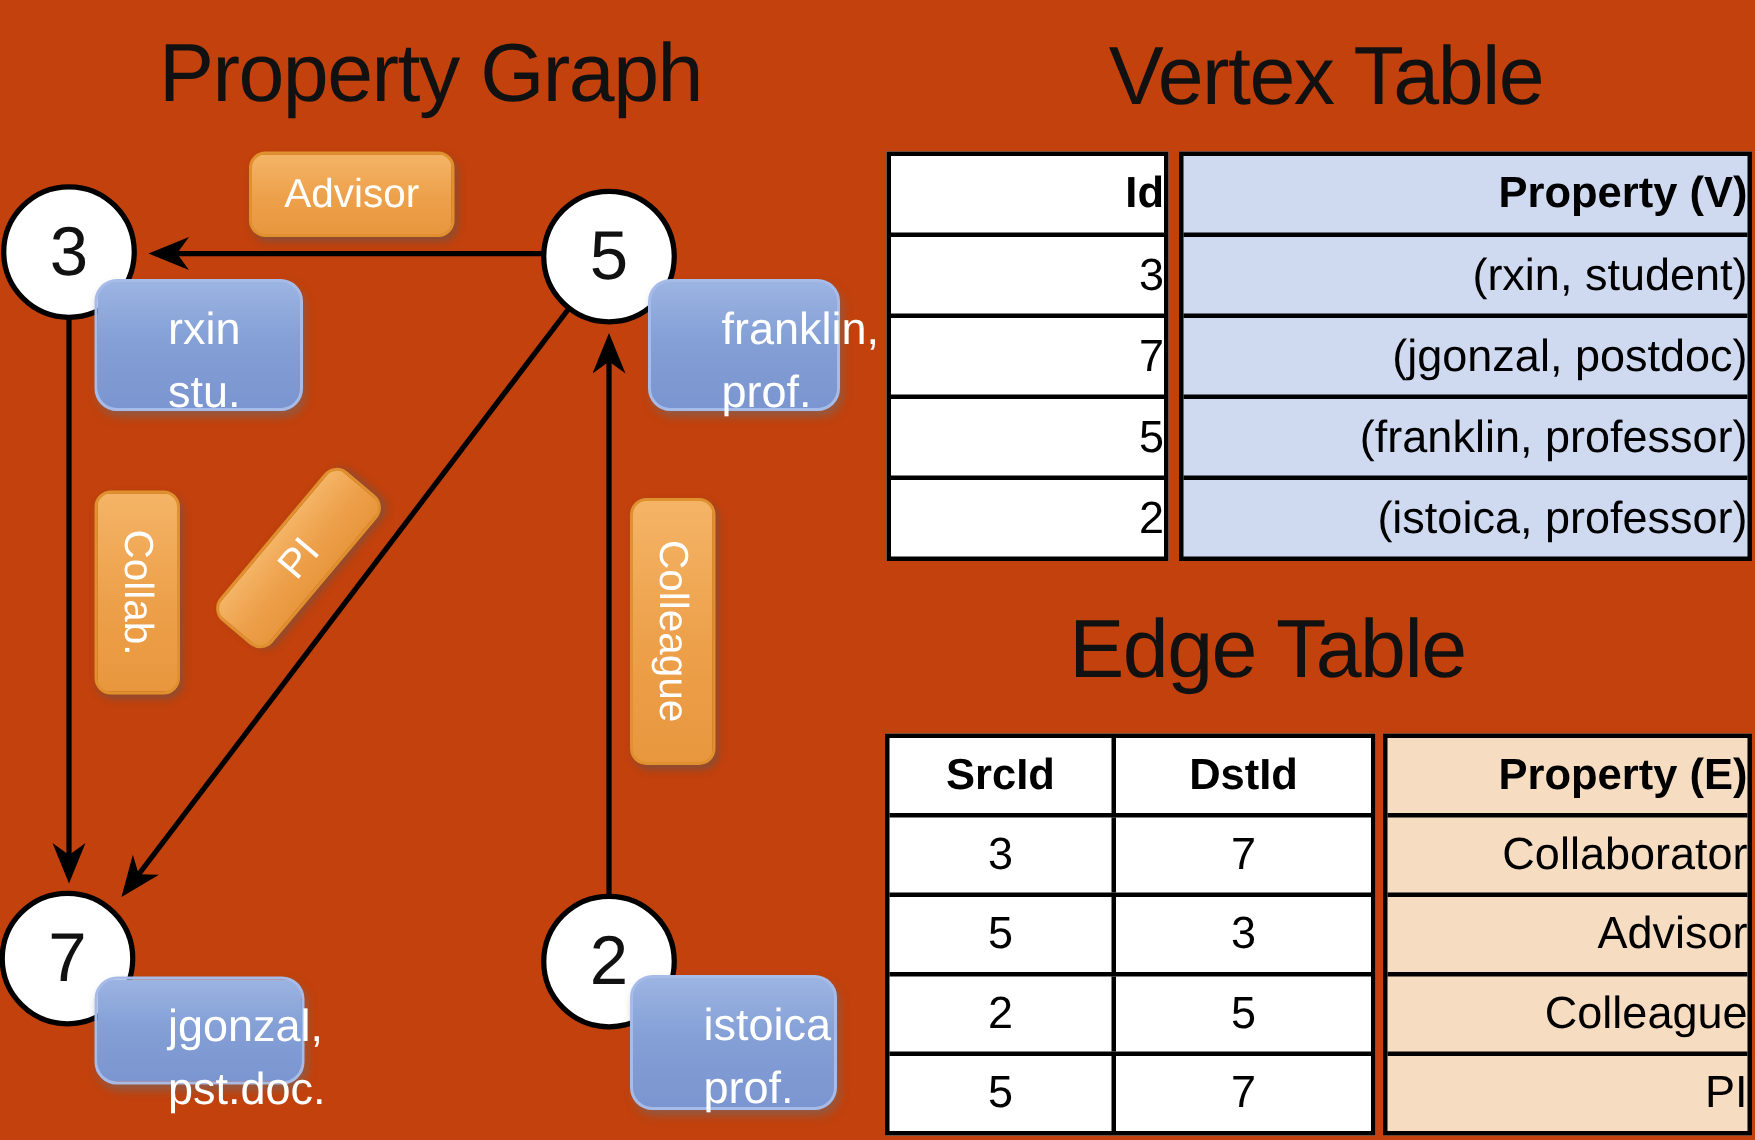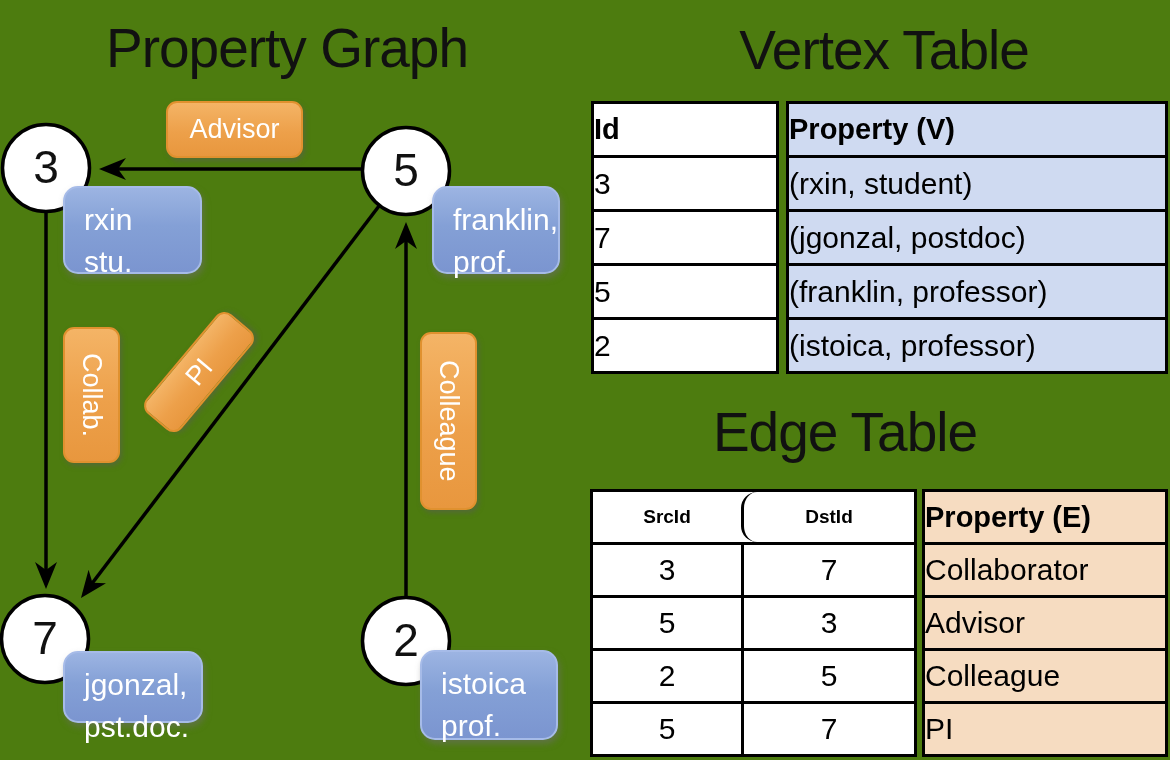--- a/index.html
+++ b/index.html
@@ -1,18 +1,18 @@
 <!DOCTYPE html>
 <html><head>
 <meta charset="utf-8">
 <style>
   html,body{margin:0;padding:0;background:#ffffff;}
   .canvas{
     position:relative;width:1170px;height:760px;overflow:hidden;
-    background:#4d7c0f;font-family:"Liberation Sans",sans-serif;color:#000;
+    background:#c2410c;font-family:"Liberation Sans",sans-serif;color:#000;
   }
   .slide-title{
     position:absolute;text-align:center;font-size:55px;font-weight:400;
     letter-spacing:-1px;color:#111;white-space:nowrap;
   }
   
   .graph-svg{position:absolute;left:0;top:0;}
   .node-num{
     position:absolute;width:80px;text-align:center;font-size:46px;
     font-weight:400;color:#111;
@@ -23,40 +23,40 @@
     border:2px solid #e0912f;border-radius:11px;color:#fff;font-size:27px;
     box-shadow:2px 3px 5px rgba(90,90,90,.5);box-sizing:border-box;
   }
   .elabel.vert{writing-mode:vertical-rl;}
   .vlabel{
     position:absolute;background:linear-gradient(180deg,#9cb4e2 0%,#84a0d6 45%,#7b95d0 100%);
     border:2px solid #a6bbe8;border-radius:15px;color:#fff;font-size:30px;
     line-height:42px;padding:11px 0 0 19px;box-sizing:border-box;
     box-shadow:2px 4px 6px rgba(110,110,110,.55);
   }
-  .vlabel div{white-space:nowrap;}
+  .vlabel div{white-space:nowrap;margin-left:28px;}
   
   .tcol{
     position:absolute;border:3px solid #000;background:#fff;box-sizing:border-box;
   }
   .tcol .cell{
-    height:51px;line-height:51px;text-align:left;font-size:30px;
+    height:51px;line-height:51px;text-align:right;font-size:30px;
     border-top:3px solid #000;overflow:hidden;white-space:nowrap;
   }
   .tcol .cell:first-child{border-top:none;}
   .tcol .cell.hdr{font-weight:700;font-size:29px;}
   .tcol.etab .cell{height:50px;line-height:50px;}
   .tcol.bluecol{background:#cfdaf1;}
   .tcol.tancol{background:#f6dcc1;}
   .row2{display:flex;border-top:3px solid #000;}
   .row2:first-child{border-top:none;}
   .row2 .c{height:50px;line-height:50px;text-align:center;font-size:30px;}
   .row2 .c.src{width:148px;}
   .row2 .c.dst{flex:1;border-left:3px solid #000;}
-  .row2 .c.hdr{font-weight:700;font-size:19px;border-radius:16px;}
+  .row2 .c.hdr{font-weight:700;font-size:29px;}
 </style>
 </head>
 <body>
 
 <div class="canvas">
 
   <div class="slide-title" style="left:0;top:16px;width:574px">Property Graph</div>
 
   <svg class="graph-svg" width="580" height="760" viewBox="0 0 580 760">
     <defs>

